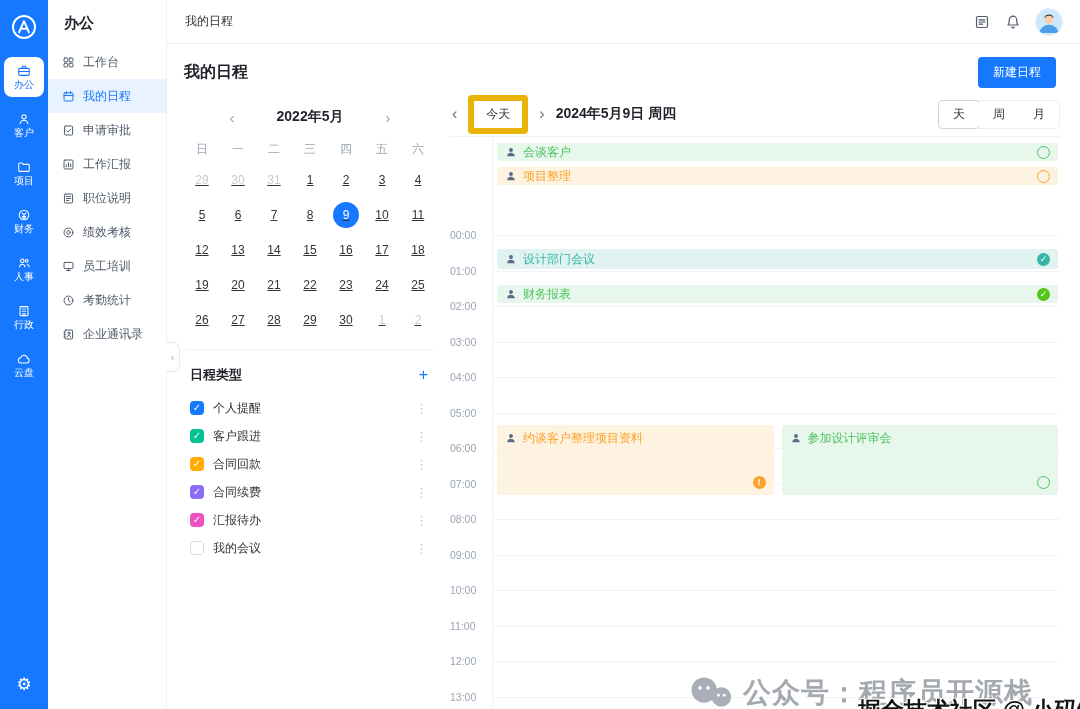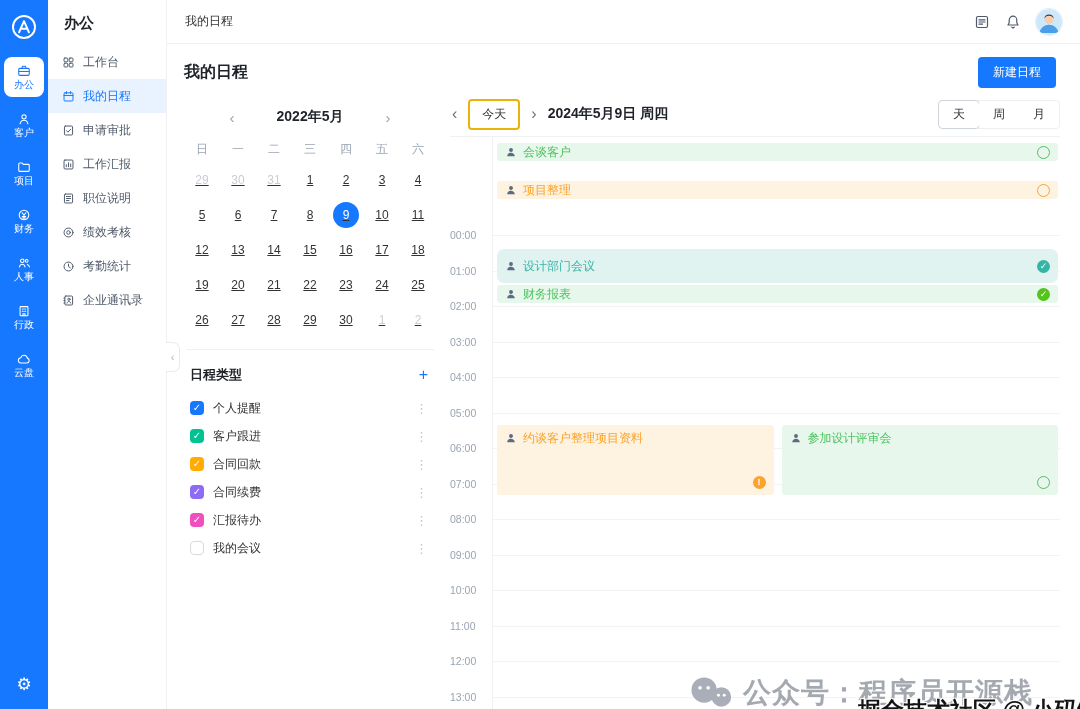--- a/index.html
+++ b/index.html
@@ -67,29 +67,29 @@
   .types-title { font-size:13px; font-weight:bold; color:#1f2329; }
   .types-plus { margin-left:auto; color:#1677ff; font-size:16px; line-height:1; cursor:pointer; }
   .type-row { display:flex; align-items:center; gap:9px; height:28px; padding:0 8px 0 6px; font-size:12px; color:#333; cursor:pointer; }
   .type-check { width:14px; height:14px; border-radius:4px; color:#fff; font-size:10px; line-height:1;
                 display:flex; align-items:center; justify-content:center; flex:none; }
   .type-check.unchecked { background:#fff; border:1px solid #d9d9d9; }
   .type-more { margin-left:auto; color:#c3c8cf; font-size:13px; cursor:pointer; }
   
   .day-view { flex:1; position:relative; }
   .day-header { display:flex; align-items:center; gap:11px; padding:11px 10px 11px 2px; height:44px; }
-  .today-btn { border:2px solid #eab308; background:#fff; border-radius:4px; font-size:12px;
+  .today-btn { border:6px solid #eab308; background:#fff; border-radius:4px; font-size:12px;
                padding:5px 12px; color:#333; cursor:pointer; font-family:inherit; }
   .date-label { font-size:14px; font-weight:bold; color:#1f2329; }
   .view-toggle { margin-left:auto; display:flex; border:1px solid #eceef1; border-radius:4px; background:#fff; }
   .seg { font-size:12px; padding:5px 14px; color:#333; background:#fff; border:none; cursor:pointer; font-family:inherit; border-radius:4px; }
   .seg.active { box-shadow:0 0 0 1px #cfd4db; background:#fff; }
   .day-grid { position:absolute; top:44px; left:0; right:10px; bottom:0; border-top:1px solid #f0f1f3; }
   .day-grid::before { content:''; position:absolute; left:42px; top:0; bottom:0; width:1px; background:#f0f1f3; }
-  .allday { position:absolute; left:47px; right:2px; top:6px; display:flex; flex-direction:column; gap:20px; }
+  .allday { position:absolute; left:47px; right:2px; top:6px; display:flex; flex-direction:column; gap:6px; }
   .hours { position:absolute; left:0; right:0; top:98px; bottom:0; }
   .hour-line { position:absolute; left:43px; right:0; height:0; border-top:1px solid #f2f3f5; }
   .hour-label { position:absolute; left:0; width:36px; text-align:left; font-size:10.5px; color:#9aa4b2;
                 transform:translateY(-50%); background:#fff; }
   .timed-events { position:absolute; left:47px; right:0; top:98px; bottom:0; }
   
   .ev { border-radius:3px; font-size:12px; overflow:hidden; cursor:pointer; }
   .allday .ev { position:relative; height:18px; }
   .timed-events .ev { position:absolute; }
   .ev.bar { display:flex; align-items:center; gap:6px; padding:0 8px; }
@@ -253,20 +253,29 @@
             <svg viewBox="0 0 16 16" fill="none" stroke="currentColor" stroke-width="1.2" stroke-linecap="round" stroke-linejoin="round">
               <circle cx="8" cy="8" r="5.5"></circle>
               <circle cx="8" cy="8" r="2.2"></circle>
             </svg>
           </span>
           <span>绩效考核</span>
         </div>
         <div class="side-item">
           <span class="icn ">
             <svg viewBox="0 0 16 16" fill="none" stroke="currentColor" stroke-width="1.2" stroke-linecap="round" stroke-linejoin="round">
+              <rect x="2.5" y="3" width="11" height="7.5" rx="1"></rect>
+              <path d="M8 10.5V13M5.8 13h4.4"></path>
+            </svg>
+          </span>
+          <span>员工培训</span>
+        </div>
+        <div class="side-item">
+          <span class="icn ">
+            <svg viewBox="0 0 16 16" fill="none" stroke="currentColor" stroke-width="1.2" stroke-linecap="round" stroke-linejoin="round">
               <circle cx="8" cy="8" r="5.5"></circle>
               <path d="M8 5v3.2l2.2 1.3"></path>
             </svg>
           </span>
           <span>考勤统计</span>
         </div>
         <div class="side-item">
           <span class="icn ">
             <svg viewBox="0 0 16 16" fill="none" stroke="currentColor" stroke-width="1.2" stroke-linecap="round" stroke-linejoin="round">
               <rect x="3.5" y="2.5" width="9.5" height="11" rx="1.2"></rect>
@@ -537,21 +546,21 @@
                 <div class="hour-line" style="top:355px"></div>
                 <div class="hour-label" style="top:355px">10:00</div>
                 <div class="hour-line" style="top:390.5px"></div>
                 <div class="hour-label" style="top:390.5px">11:00</div>
                 <div class="hour-line" style="top:426px"></div>
                 <div class="hour-label" style="top:426px">12:00</div>
                 <div class="hour-line" style="top:461.5px"></div>
                 <div class="hour-label" style="top:461.5px">13:00</div>
               </div>
             <div class="timed-events" id="timed-events">
-                <div class="ev bar ev-teal" style="top:14px;height:34px;left:0;right:2px;border-radius:7px;">
+                <div class="ev bar ev-teal" style="top:14px;height:20px;left:0;right:2px;">
                   <span class="icn ev-user">
                     <svg viewBox="0 0 16 16" fill="none" stroke="currentColor" stroke-width="1.2" stroke-linecap="round" stroke-linejoin="round">
                       <circle cx="8" cy="5.3" r="2.6" fill="#5a6b83" stroke="none"></circle>
                       <path d="M2.8 13.6c.6-3 2.6-4.6 5.2-4.6s4.6 1.6 5.2 4.6z" fill="#5a6b83" stroke="none"></path>
                     </svg>
                   </span>
                   <span class="ev-title">设计部门会议</span>
                   <span class="st done v-teal">✓</span>
                 </div>
                 <div class="ev bar ev-green" style="top:50px;height:18px;left:0;right:2px;">

